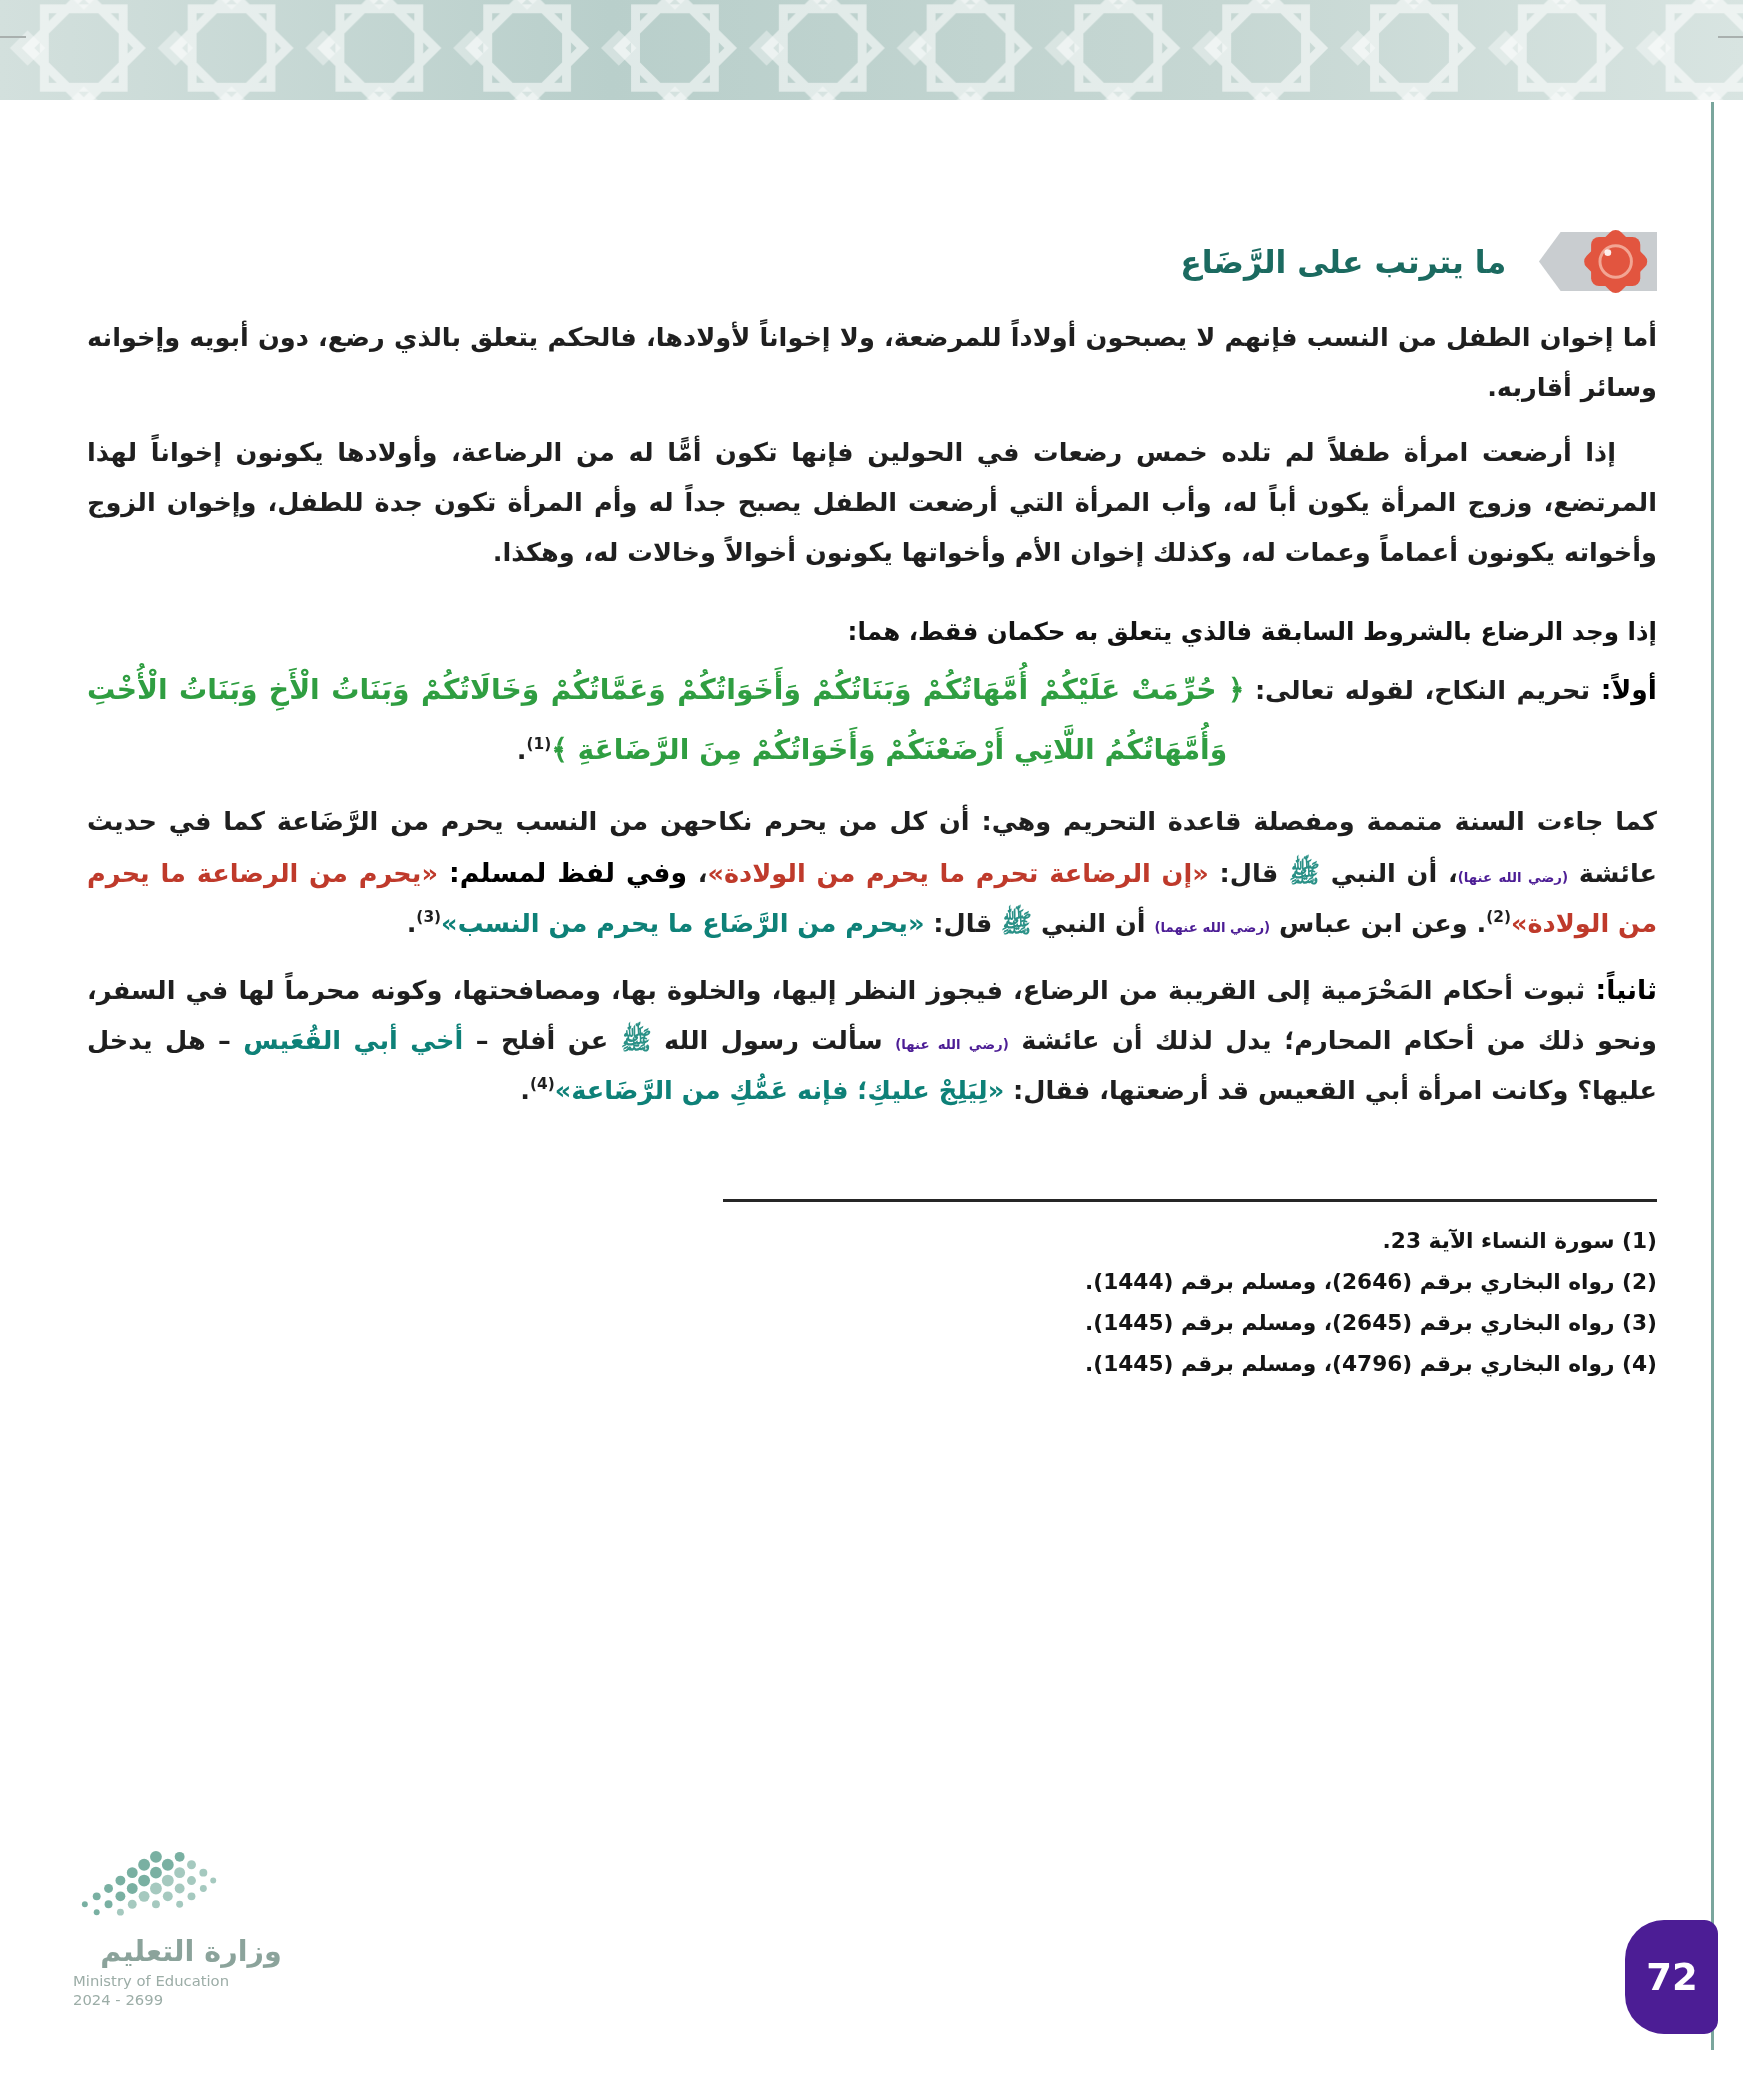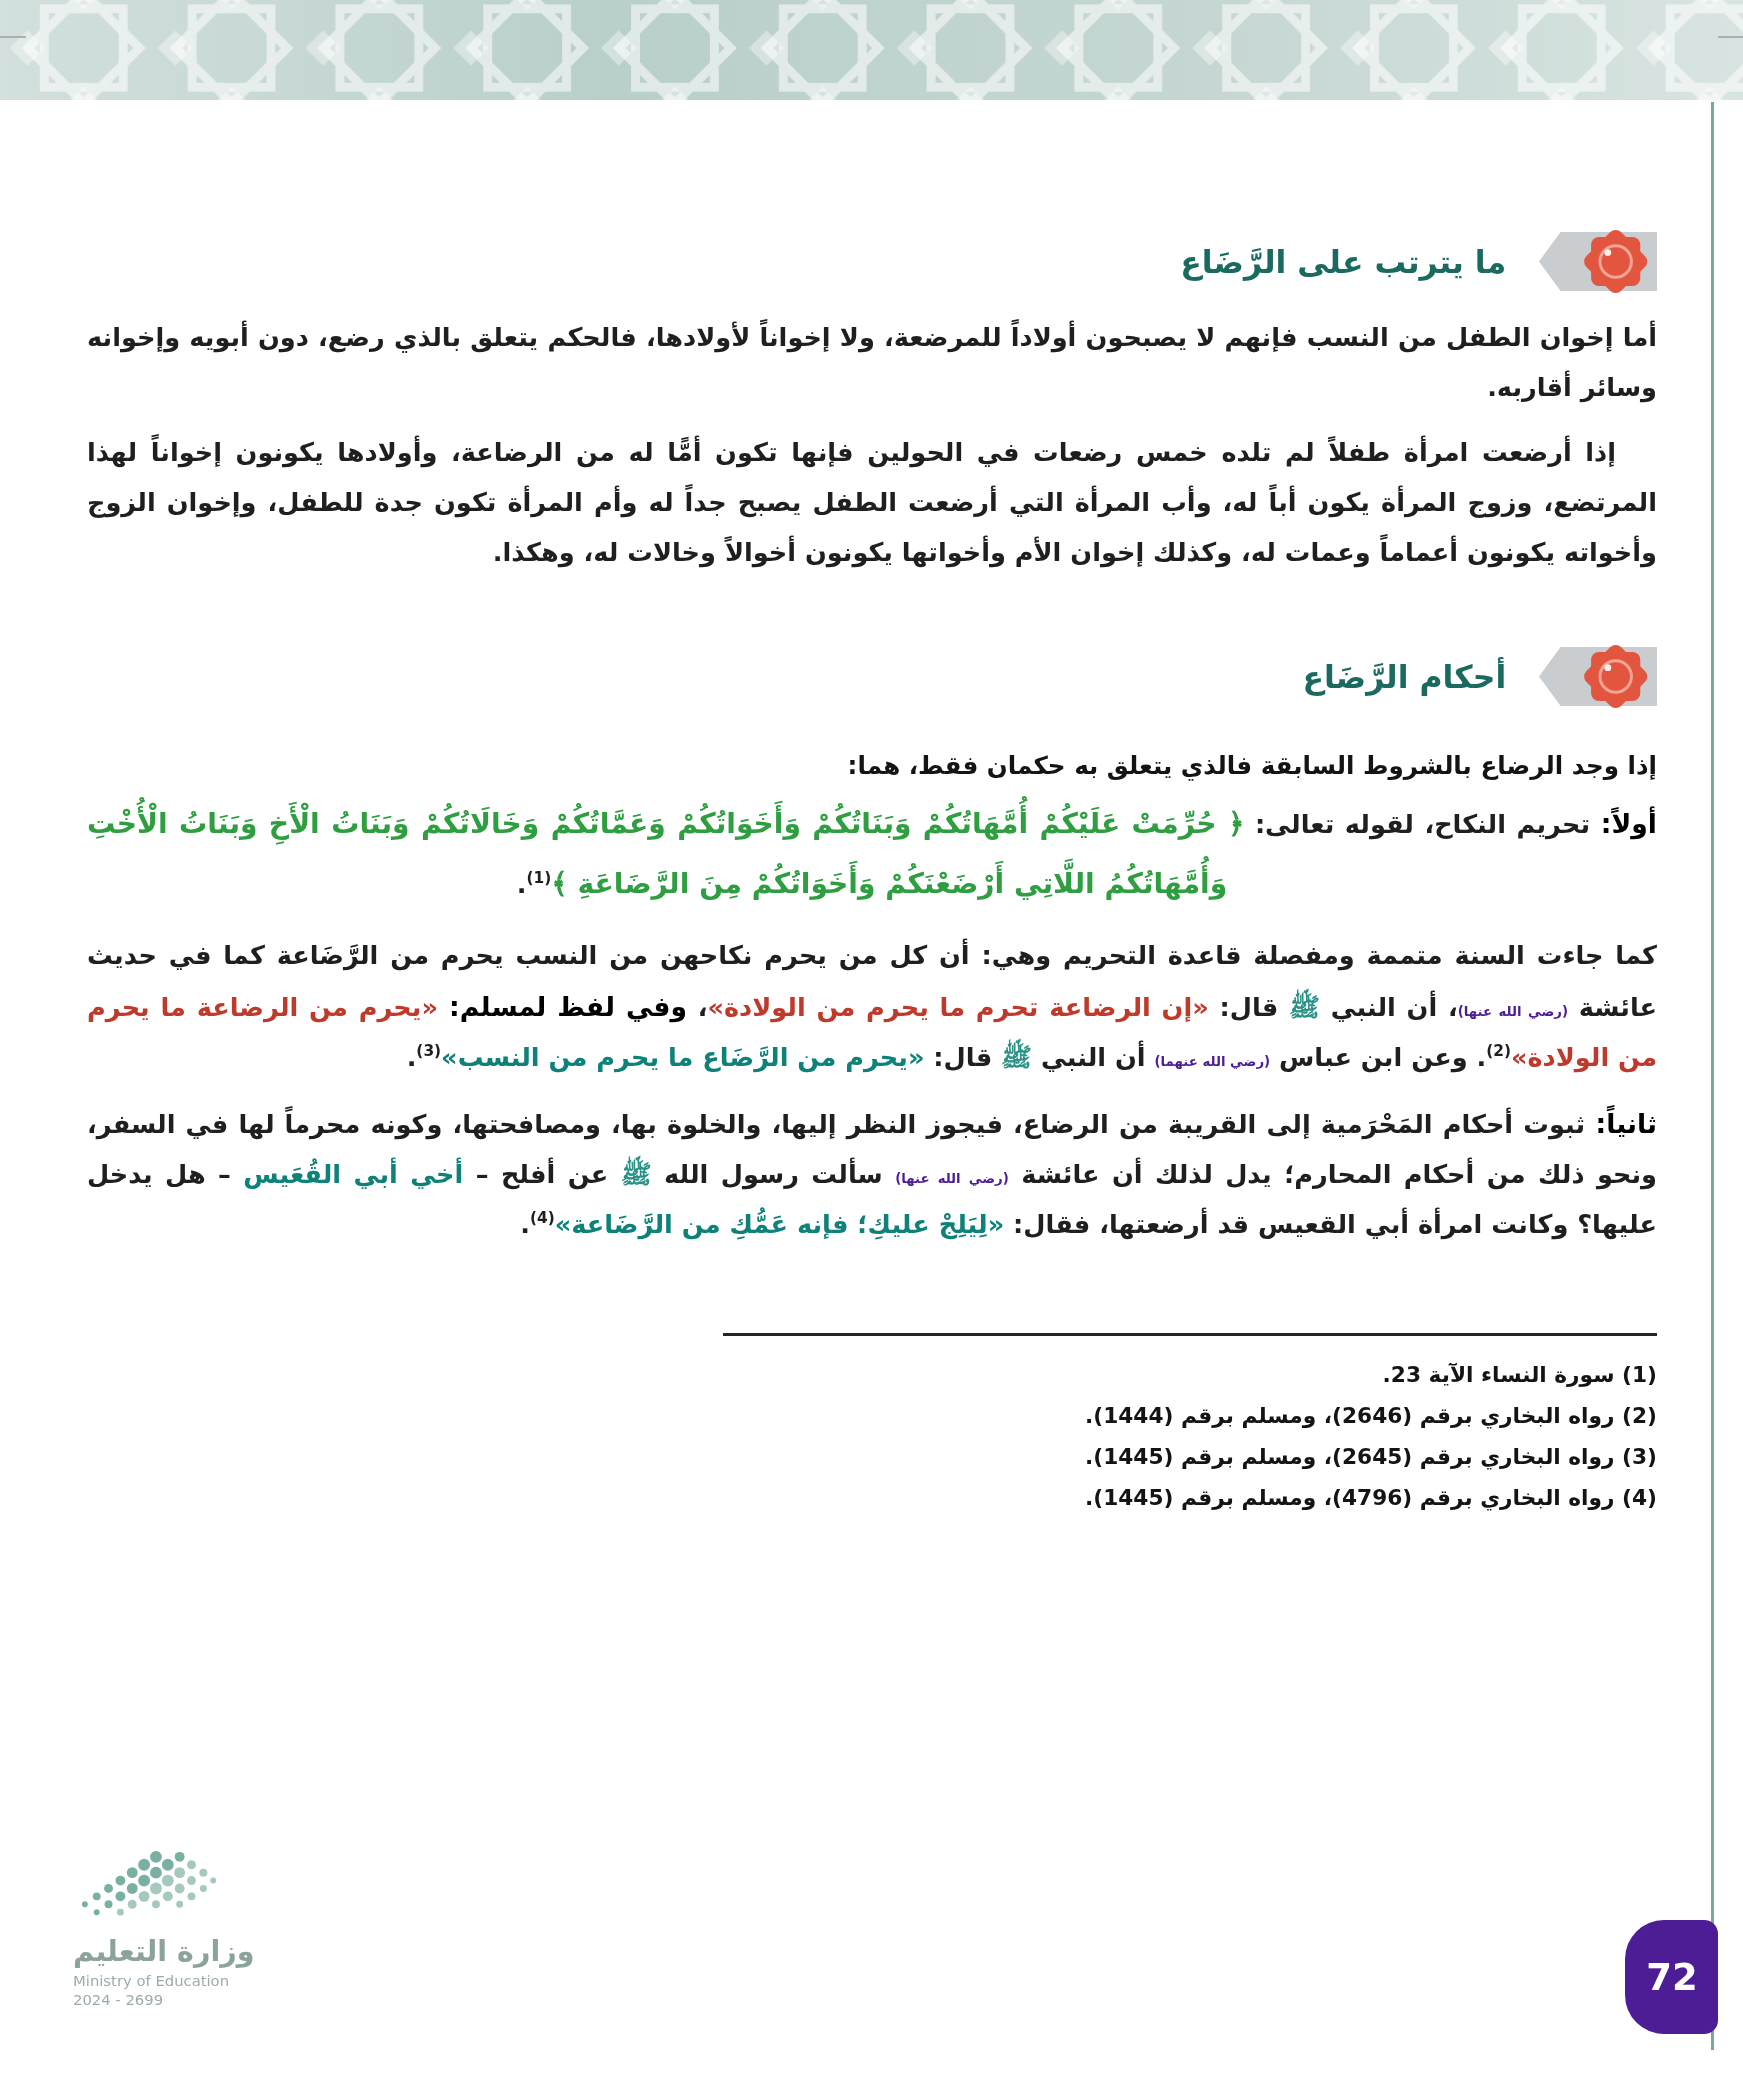--- a/index.html
+++ b/index.html
@@ -47,21 +47,21 @@
   .seg-pbuh   { color:#2a9187; }
   .seg-hon    { color:#4c1d95; font-size:0.52em; }
 
   
   .footnote-rule { width:934px; height:3px; background:#262626; margin-top:83px; }
   .footnotes { list-style:none; margin:17.7px 0 0 0; padding:0; text-align:right; }
   .footnotes li { font-size:21.7px; font-weight:bold; color:#141414; line-height:1.9; }
 
   
   .logo { position:absolute; left:73px; bottom:85px; width:236px; direction:ltr; }
-  .logo-ar { font-size:28.6px; font-weight:bold; color:#8ba39b; margin-top:2px; direction:rtl; text-align:left; }
+  .logo-ar { font-size:28.6px; font-weight:bold; color:#8ba39b; margin-top:2px; direction:rtl; text-align:center; }
   .logo-en { font-size:14.8px; color:#9cada7; margin-top:3.9px; }
   .logo-years { font-size:14.8px; color:#9cada7; margin-top:2px; }
 
   .page-badge {
     position:absolute; right:25.6px; bottom:59px; width:93px; height:114px;
     background:#4c1d95; border-radius:39px 13.8px 13.8px 39px;
     display:flex; align-items:center; justify-content:center;
   }
   .page-badge span { color:#ffffff; font-size:37px; font-weight:bold; }
 </style>
@@ -115,36 +115,20 @@
             <circle cx="-8" cy="-9" r="3.5" fill="#ffffff" opacity="0.9"></circle>
           </g>
         </svg>
       </span>
       <h2 class="sec-title">ما يترتب على الرَّضَاع</h2>
     </div>
 
     <p class="body">أما إخوان الطفل من النسب فإنهم لا يصبحون أولاداً للمرضعة، ولا إخواناً لأولادها، فالحكم يتعلق بالذي رضع، دون أبويه وإخوانه وسائر أقاربه.</p>
     <p class="body indent">إذا أرضعت امرأة طفلاً لم تلده خمس رضعات في الحولين فإنها تكون أمًّا له من الرضاعة، وأولادها يكونون إخواناً لهذا المرتضع، وزوج المرأة يكون أباً له، وأب المرأة التي أرضعت الطفل يصبح جداً له وأم المرأة تكون جدة للطفل، وإخوان الزوج وأخواته يكونون أعماماً وعمات له، وكذلك إخوان الأم وأخواتها يكونون أخوالاً وخالات له، وهكذا.</p>
 
-    <div class="heading-row second">
-      <span class="badge-icon">
-        <svg width="120" height="71" viewBox="0 0 122 72">
-          <polygon points="2,36 24,6 122,6 122,66 24,66" fill="#c9cdd0"></polygon>
-          <g transform="translate(80,36)">
-            <g fill="#e2553f">
-              <rect x="-25" y="-25" width="50" height="50" rx="8"></rect>
-              <rect x="-25" y="-25" width="50" height="50" rx="8" transform="rotate(45)"></rect>
-            </g>
-            <circle r="16" fill="none" stroke="#f2a593" stroke-width="3"></circle>
-            <circle cx="-8" cy="-9" r="3.5" fill="#ffffff" opacity="0.9"></circle>
-          </g>
-        </svg>
-      </span>
-      <h2 class="sec-title">أحكام الرَّضَاع</h2>
-    </div>
 
     <p class="intro">إذا وجد الرضاع بالشروط السابقة فالذي يتعلق به حكمان فقط، هما:</p>
 
     <p class="body verse-para"><span class="seg seg-label">أولاً: </span><span class="seg seg-normal">تحريم النكاح، لقوله تعالى: </span><span class="seg seg-verse">﴿ حُرِّمَتْ عَلَيْكُمْ أُمَّهَاتُكُمْ وَبَنَاتُكُمْ وَأَخَوَاتُكُمْ وَعَمَّاتُكُمْ وَخَالَاتُكُمْ وَبَنَاتُ الْأَخِ وَبَنَاتُ الْأُخْتِ وَأُمَّهَاتُكُمُ اللَّاتِي أَرْضَعْنَكُمْ وَأَخَوَاتُكُمْ مِنَ الرَّضَاعَةِ ﴾</span><span class="seg seg-sup">(1)</span><span class="seg seg-normal">.</span></p>
 
     <p class="body"><span class="seg seg-normal">كما جاءت السنة متممة ومفصلة قاعدة التحريم وهي: أن كل من يحرم نكاحهن من النسب يحرم من الرَّضَاعة كما في حديث عائشة </span><span class="seg seg-hon">(رضي الله عنها)</span><span class="seg seg-normal">، أن النبي </span><span class="seg seg-pbuh">ﷺ</span><span class="seg seg-normal"> قال: </span><span class="seg seg-red">«إن الرضاعة تحرم ما يحرم من الولادة»</span><span class="seg seg-normal">، </span><span class="seg seg-label">وفي لفظ لمسلم: </span><span class="seg seg-red">«يحرم من الرضاعة ما يحرم من الولادة»</span><span class="seg seg-sup">(2)</span><span class="seg seg-normal">. وعن ابن عباس </span><span class="seg seg-hon">(رضي الله عنهما)</span><span class="seg seg-normal"> أن النبي </span><span class="seg seg-pbuh">ﷺ</span><span class="seg seg-normal"> قال: </span><span class="seg seg-teal">«يحرم من الرَّضَاع ما يحرم من النسب»</span><span class="seg seg-sup">(3)</span><span class="seg seg-normal">.</span></p>
 
     <p class="body"><span class="seg seg-label">ثانياً: </span><span class="seg seg-normal">ثبوت أحكام المَحْرَمية إلى القريبة من الرضاع، فيجوز النظر إليها، والخلوة بها، ومصافحتها، وكونه محرماً لها في السفر، ونحو ذلك من أحكام المحارم؛ يدل لذلك أن عائشة </span><span class="seg seg-hon">(رضي الله عنها)</span><span class="seg seg-normal"> سألت رسول الله </span><span class="seg seg-pbuh">ﷺ</span><span class="seg seg-normal"> عن أفلح – </span><span class="seg seg-teal">أخي أبي القُعَيس</span><span class="seg seg-normal"> – هل يدخل عليها؟ وكانت امرأة أبي القعيس قد أرضعتها، فقال: </span><span class="seg seg-teal">«لِيَلِجْ عليكِ؛ فإنه عَمُّكِ من الرَّضَاعة»</span><span class="seg seg-sup">(4)</span><span class="seg seg-normal">.</span></p>
 
     <div class="footnote-rule"></div>

